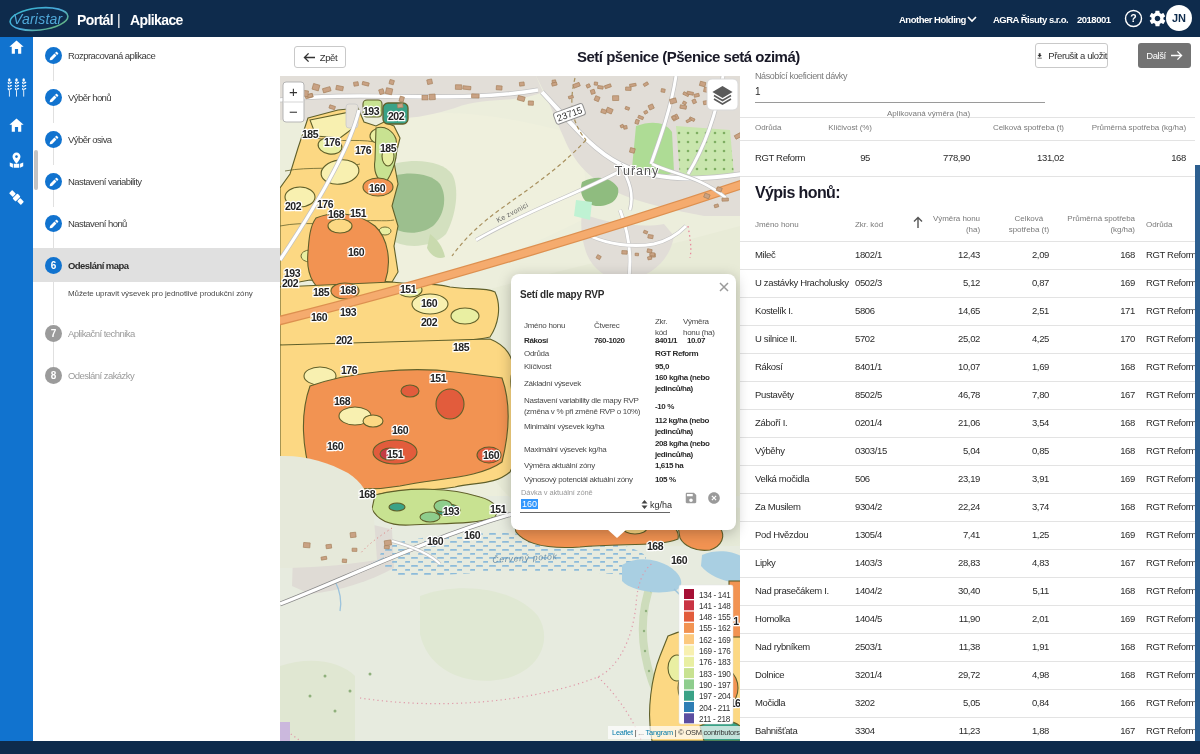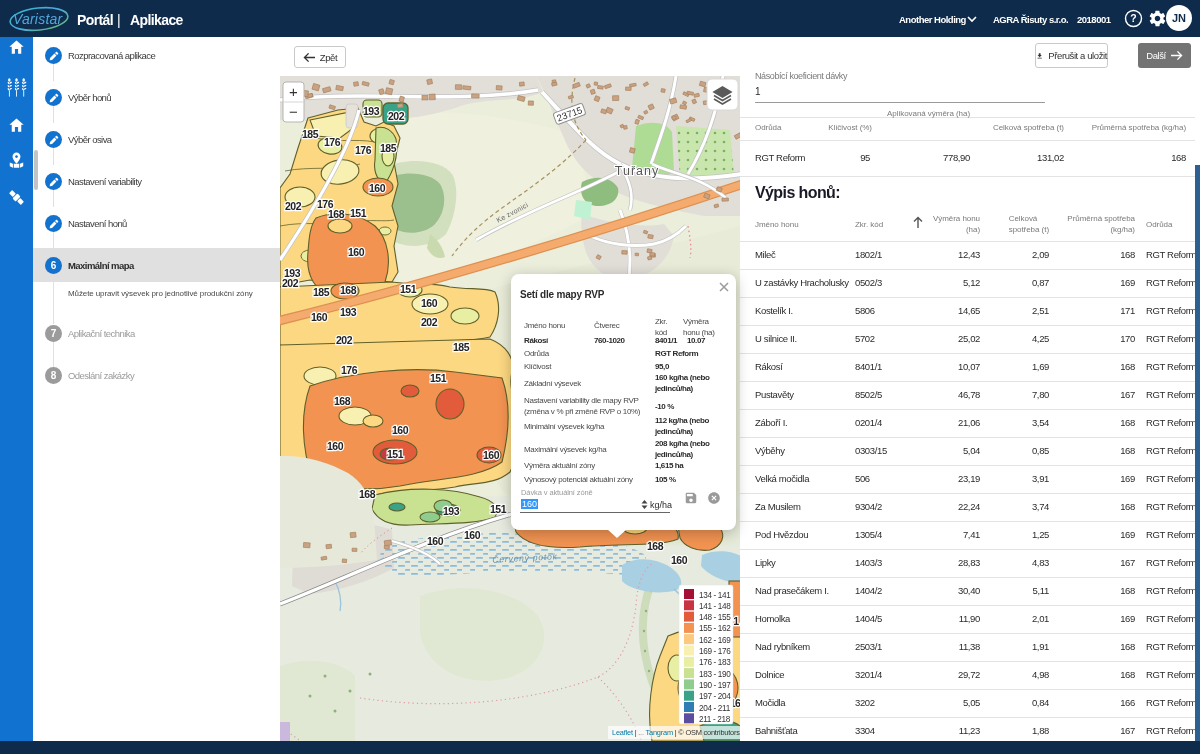--- a/index.html
+++ b/index.html
@@ -141,37 +141,38 @@
   <div class="step-label" style="top:139px">Nastavení variability</div>
   <div class="step-circle" style="left:12px;top:178px">
       <svg width="12" height="12" viewBox="0 0 13 13">
         <use href="#pen"></use>
       </svg>
     </div>
   <div class="step-label" style="top:181px">Nastavení honů</div>
   <div class="step-circle" style="left:12px;top:220px">
       <span class="step-num">6</span>
     </div>
-  <div class="step-label" style="top:223px;font-weight:bold;color:#2b2b2b">Maximální mapa</div>
+  <div class="step-label" style="top:223px;font-weight:bold;color:#2b2b2b">Odeslání mapa</div>
   <div class="step-label" style="top:252px;font-size:8px;letter-spacing:-0.1px;color:#4a4a4a">Můžete upravit výsevek pro jednotlivé produkční zóny</div>
   <div class="step-circle grey" style="left:12px;top:288px">
       <span class="step-num">7</span>
     </div>
   <div class="step-label inactive" style="top:291px">Aplikační technika</div>
   <div class="step-circle grey" style="left:12px;top:330px">
       <span class="step-num">8</span>
     </div>
   <div class="step-label inactive" style="top:333px">Odeslání zakázky</div>
 </div>
 <div class="abs" id="headerstrip">
   <div class="btn" style="left:14px;top:9px;width:52px;height:22px">
     <svg width="13" height="11" viewBox="0 0 14 12" style="margin-right:4px">
         <path d="M13,6 H2 M6,1.5 L1.5,6 L6,10.5" stroke="#333" stroke-width="1.5" fill="none"></path>
       </svg>Zpět
   </div>
+  <div class="abs" style="left:297px;top:11px;font-size:15px;font-weight:bold;color:#191927;letter-spacing:-0.5px">Setí pšenice (Pšenice setá ozimá)</div>
   <div class="btn" style="left:755px;top:6px;width:73px;height:25px">
     <svg width="12" height="12" viewBox="0 0 24 24" style="margin-right:5px">
         <path fill="#333" d="M19,9h-4V3H9v6H5l7,7L19,9z M5,18v2h14v-2H5z"></path>
       </svg>Přerušit a uložit
   </div>
   <div class="btn btn-blue" style="left:858px;top:6px;width:53px;height:25px">Další
     <svg width="13" height="11" viewBox="0 0 14 12" style="margin-left:4px">
         <path d="M1,6 H12 M8,1.5 L12.5,6 L8,10.5" stroke="#fff" stroke-width="1.5" fill="none"></path>
       </svg>
   </div>
@@ -193,21 +194,21 @@
   <div class="cell r" style="left:324px;top:115px">131,02</div>
   <div class="cell r" style="left:446px;top:115px">168</div>
   <div class="abs" style="left:0;top:139px;width:455px;height:1px;background:#e3e3e3"></div>
   <div class="abs" style="left:15px;top:147px;font-size:16px;font-weight:bold;color:#191927;letter-spacing:-0.6px">Výpis honů:</div>
   <div class="hdrcell" style="left:15px;top:183px">Jméno honu</div>
   <div class="hdrcell" style="left:115px;top:183px">Zkr. kód</div>
   <svg class="abs" style="left:172px;top:179px" width="12" height="13" viewBox="0 0 12 13">
       <path d="M6,12 V2 M2,5.5 L6,1.5 L10,5.5" stroke="#555" stroke-width="1.4" fill="none"></path>
     </svg>
   <div class="hdrcell r" style="left:240px;top:177px;text-align:right">Výměra honu<br>(ha)</div>
-  <div class="hdrcell r" style="left:309px;top:177px;text-align:left">Celková<br>spotřeba (t)</div>
+  <div class="hdrcell r" style="left:309px;top:177px;text-align:center">Celková<br>spotřeba (t)</div>
   <div class="hdrcell r" style="left:395px;top:177px;text-align:right">Průměrná spotřeba<br>(kg/ha)</div>
   <div class="hdrcell" style="left:406px;top:183px">Odrůda</div>
   <div id="rows">
   <div class="abs" style="left:0;top:204px;width:455px;height:1px;background:#e3e3e3"></div>
   <div class="cell" style="left:15px;top:212px">Mileč</div>
   <div class="cell" style="left:115px;top:212px">1802/1</div>
   <div class="cell r" style="left:240px;top:212px">12,43</div>
   <div class="cell r" style="left:309px;top:212px">2,09</div>
   <div class="cell r" style="left:395px;top:212px">168</div>
   <div class="cell" style="left:406px;top:212px">RGT Reform</div>

